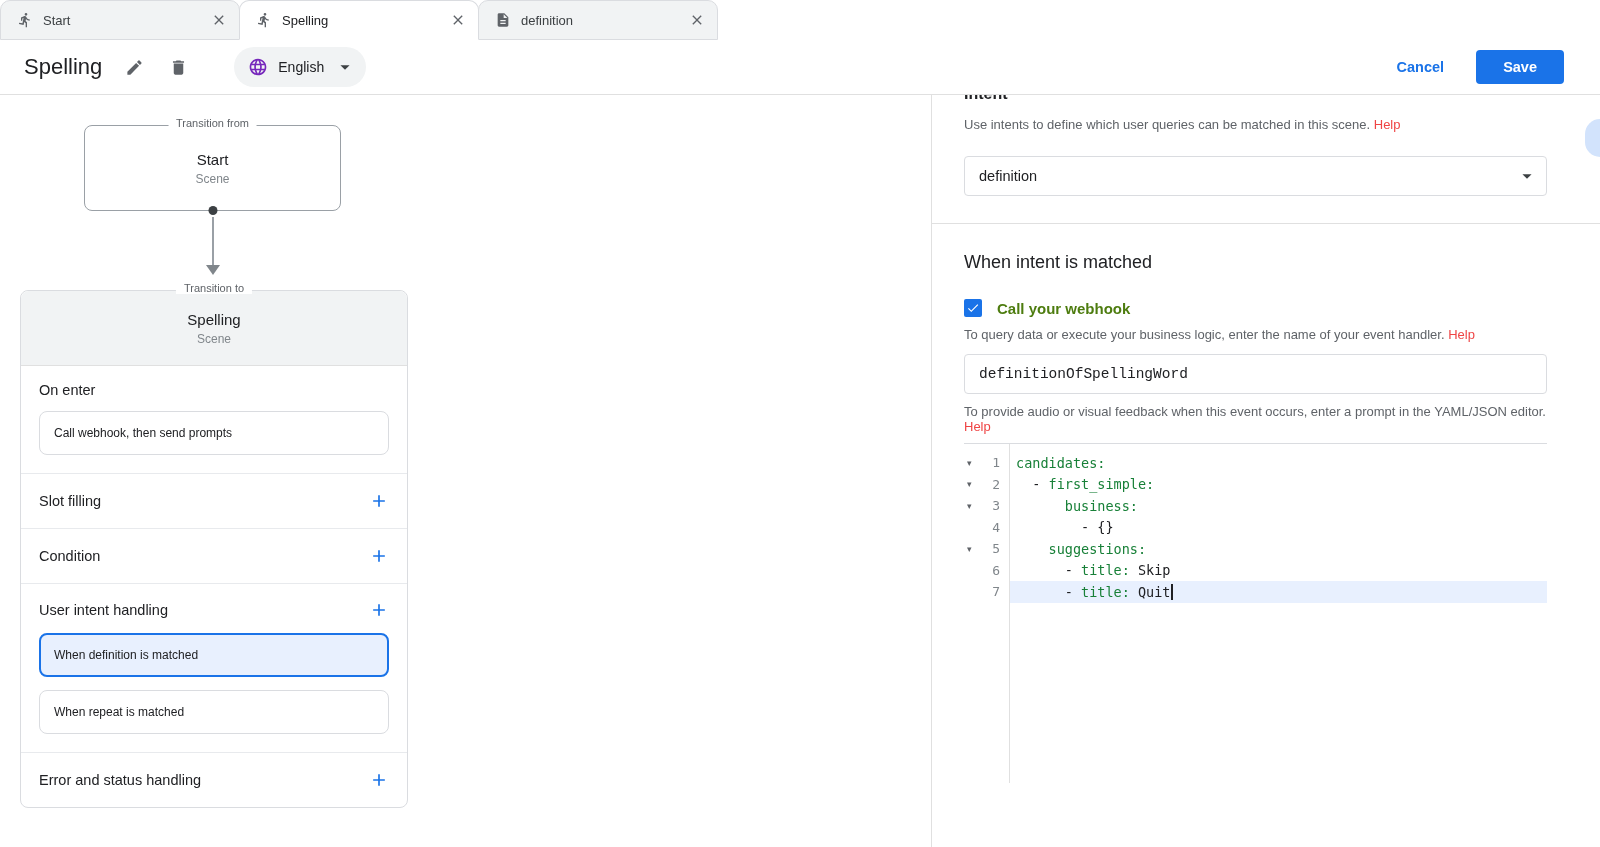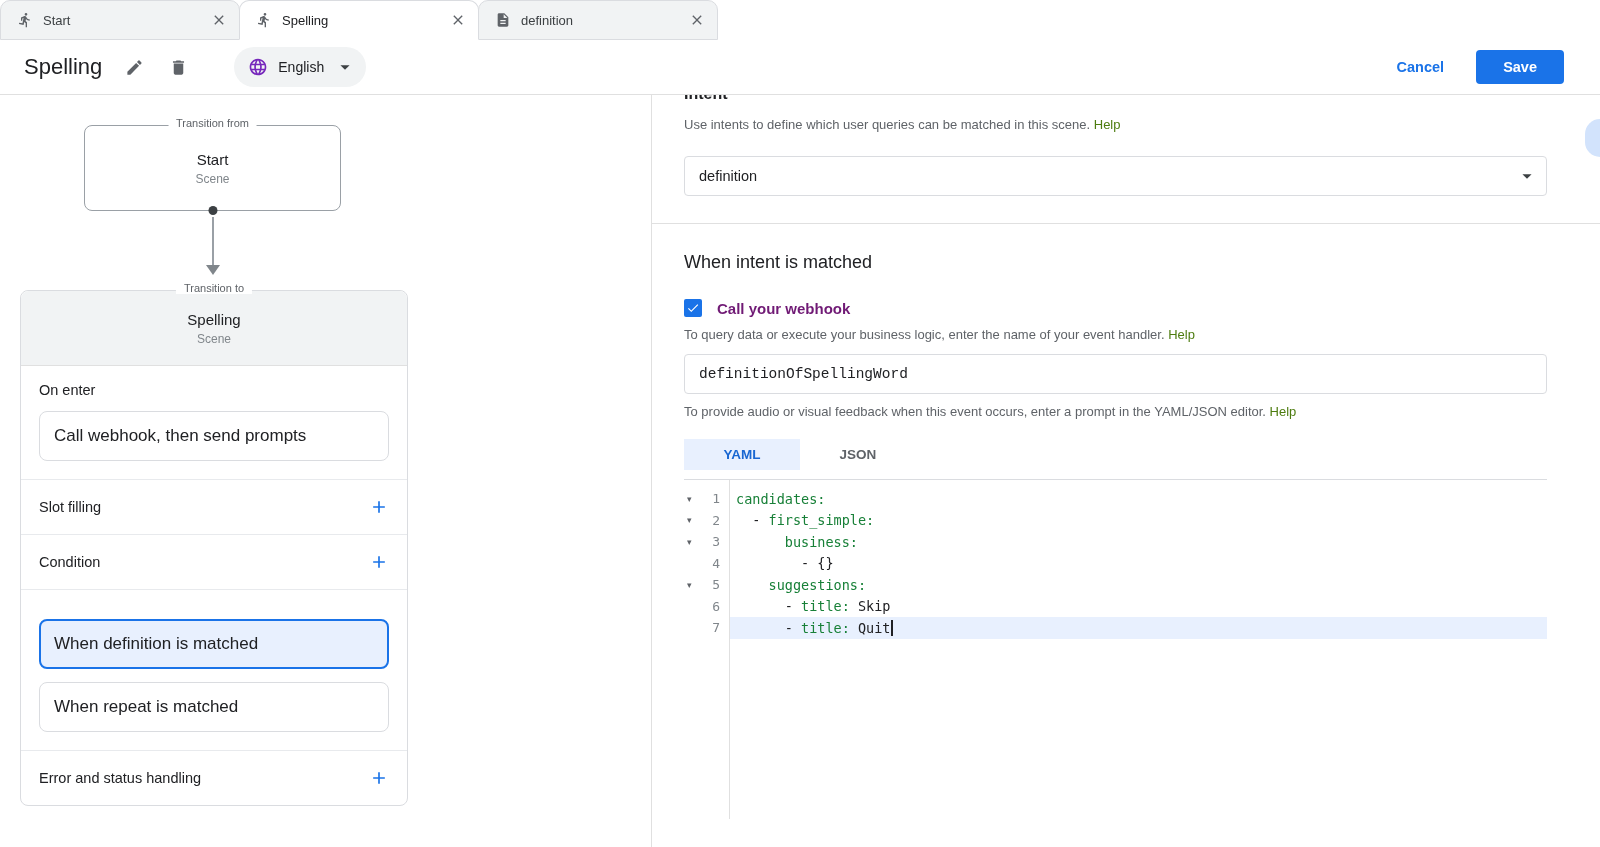--- a/index.html
+++ b/index.html
@@ -31,21 +31,21 @@
   .lang-label { font-size:14px; color:#202124; }
   .caret { width:22px; height:22px; fill:#3c4043; }
   .spacer { flex:1; }
   .cancel { background:none; border:none; color:#1a73e8; font-size:14.5px; font-weight:bold;
             margin-right:32px; cursor:pointer; font-family:inherit; }
   .save { background:#1a73e8; color:#fff; border:none; border-radius:4px; font-size:14.5px;
           font-weight:bold; padding:9px 27px; cursor:pointer; font-family:inherit; }
 
   
   .body { flex:1; display:flex; min-height:0; position:relative; }
-  .left-panel { width:652px; flex:none; border-right:1px solid #e0e0e0; position:relative;
+  .left-panel { width:932px; flex:none; border-right:1px solid #e0e0e0; position:relative;
                 overflow:hidden; background:#fff;padding-left:48px; }
   .right-panel { flex:1; position:relative; overflow:hidden; padding:0 53px 0 32px; }
 
   
   .from-box { position:absolute; left:84px; top:30px; width:257px; height:86px;
               border:1px solid #9aa0a6; border-radius:8px; background:#fff;
               display:flex; flex-direction:column; align-items:center; justify-content:center;
               gap:4px; cursor:pointer; }
   .legend { position:absolute; top:-9px; left:50%; transform:translateX(-50%); background:#fff;
             padding:0 8px; font-size:11px; color:#5f6368; white-space:nowrap; }
@@ -58,43 +58,43 @@
                      border-left:7px solid transparent; border-right:7px solid transparent;
                      border-top:10px solid #80868b; }
   .to-card { position:absolute; left:20px; top:195px; width:388px; border:1px solid #dadce0;
              border-radius:8px; background:#fff; }
   .to-head { height:75px; background:#f1f3f4; border-bottom:1px solid #e0e0e0;
              border-radius:8px 8px 0 0; display:flex; flex-direction:column; align-items:center;
              justify-content:center; gap:4px; cursor:pointer; }
   .section { padding:16px 18px 18px; border-bottom:1px solid #e8eaed; }
   .sec-title { font-size:14.5px; color:#202124; }
   .item-box { margin-top:13px; border:1px solid #dadce0; border-radius:8px; padding:14px;
-              font-size:17px; color:#202124; cursor:pointer; background:#fff; }
+              font-size:12px; color:#202124; cursor:pointer; background:#fff; }
   .item-box.selected { border:2px solid #1a73e8; background:#e8f0fe; padding:13px; }
   .row { display:flex; align-items:center; justify-content:space-between; padding:17px 18px;
          border-bottom:1px solid #e8eaed; font-size:14.5px; color:#202124; }
   .row.last { border-bottom:none; }
   .ui-title-row { display:flex; align-items:center; justify-content:space-between; font-size:14.5px;
                   color:#202124; margin-bottom:2px; }
   .add-icon { width:20px; height:20px; fill:#1a73e8; cursor:pointer; flex:none; }
 
   
   .intent-h { margin-top:-10px; font-size:16px; font-weight:bold; color:#202124; }
   .desc { margin-top:14px; font-size:13px; color:#5f6368; }
-  .help { color:#4d7c0f; cursor:pointer;margin-top:40px; }
+  .help { color:#ef4444; cursor:pointer;margin-top:40px; }
   .select { margin-top:24px; height:40px; border:1px solid #dadce0; border-radius:4px;
             display:flex; align-items:center; justify-content:space-between; padding:0 8px 0 14px;
             font-size:14.5px; color:#202124; cursor:pointer; background:#fff; }
   .hr { margin:27px -53px 0 -32px; border-top:1px solid #e0e0e0; height:0; }
   .h2 { margin-top:28px; font-size:18px; color:#202124; }
   .check-row { margin-top:26px; display:flex; align-items:center; }
   .checkbox { width:18px; height:18px; background:#1a73e8; border-radius:2px; display:flex;
               align-items:center; justify-content:center; flex:none; cursor:pointer; }
   .checkbox svg { width:14px; height:14px; fill:#fff; }
-  .check-label { margin-left:15px; font-size:15px; font-weight:bold; color:#701a75; }
+  .check-label { margin-left:15px; font-size:15px; font-weight:bold; color:#4d7c0f; }
   .badge { margin-left:13px; background:#f3e8fd; color:#7627bb; font-size:11px; font-weight:bold;
            letter-spacing:.5px; padding:3px 8px; border-radius:4px; }
   .desc2 { margin-top:10px; font-size:13px; color:#5f6368; }
   .text-input { margin-top:12px; width:100%; height:40px; border:1px solid #dadce0; border-radius:4px;
                 padding:0 14px; font-size:14.5px; color:#202124; font-family:Liberation Mono, monospace; background:#fff; }
   .fmt-tabs { margin-top:20px; display:flex; }
   .fmt-tab { width:116px; height:31px; display:flex; align-items:center; justify-content:center;
              font-size:13.5px; font-weight:bold; color:#5f6368; cursor:pointer; }
   .fmt-tab.active { background:#e8f0fe; color:#1967d2; }
 
@@ -210,20 +210,26 @@
         </div>
 
         <div class="row">
           <span>Condition</span>
           <svg class="add-icon" viewBox="0 0 24 24">
               <path d="M19 13h-6v6h-2v-6H5v-2h6V5h2v6h6v2z"></path>
             </svg>
         </div>
 
         <div class="section">
+          <div class="ui-title-row">
+            <span>User intent handling</span>
+            <svg class="add-icon" viewBox="0 0 24 24">
+                <path d="M19 13h-6v6h-2v-6H5v-2h6V5h2v6h6v2z"></path>
+              </svg>
+          </div>
           <div class="item-box selected">When definition is matched</div>
           <div class="item-box">When repeat is matched</div>
         </div>
 
         <div class="row last">
           <span>Error and status handling</span>
           <svg class="add-icon" viewBox="0 0 24 24">
               <path d="M19 13h-6v6h-2v-6H5v-2h6V5h2v6h6v2z"></path>
             </svg>
         </div>
@@ -259,24 +265,20 @@
         <span>To query data or execute your business logic, enter the name of your event handler.</span>
         <span class="help">Help</span>
       </div>
       <input class="text-input" value="definitionOfSpellingWord" style="">
 
       <div class="desc2">
         <span>To provide audio or visual feedback when this event occurs, enter a prompt in the YAML/JSON editor.</span>
         <span class="help">Help</span>
       </div>
 
-      <div class="fmt-tabs">
-        <div class="fmt-tab active">YAML</div>
-        <div class="fmt-tab">JSON</div>
-      </div>
 
       <div class="editor">
         <div class="gutter">
           <div class="gutter-row">
               <span class="fold">▾</span>
               <span class="lnum">1</span>
             </div>
           <div class="gutter-row">
               <span class="fold">▾</span>
               <span class="lnum">2</span>

